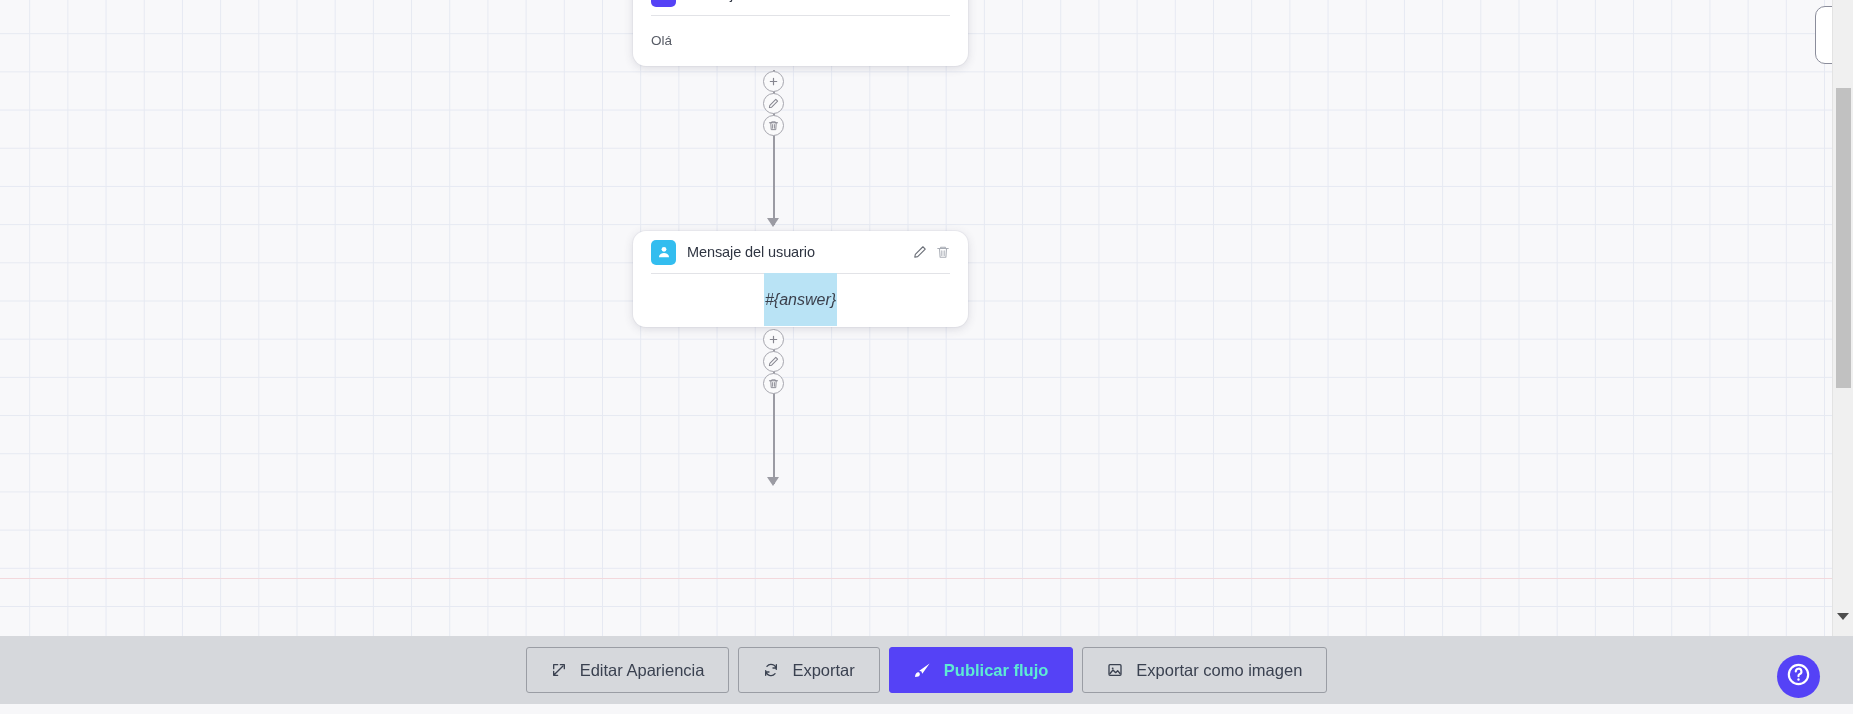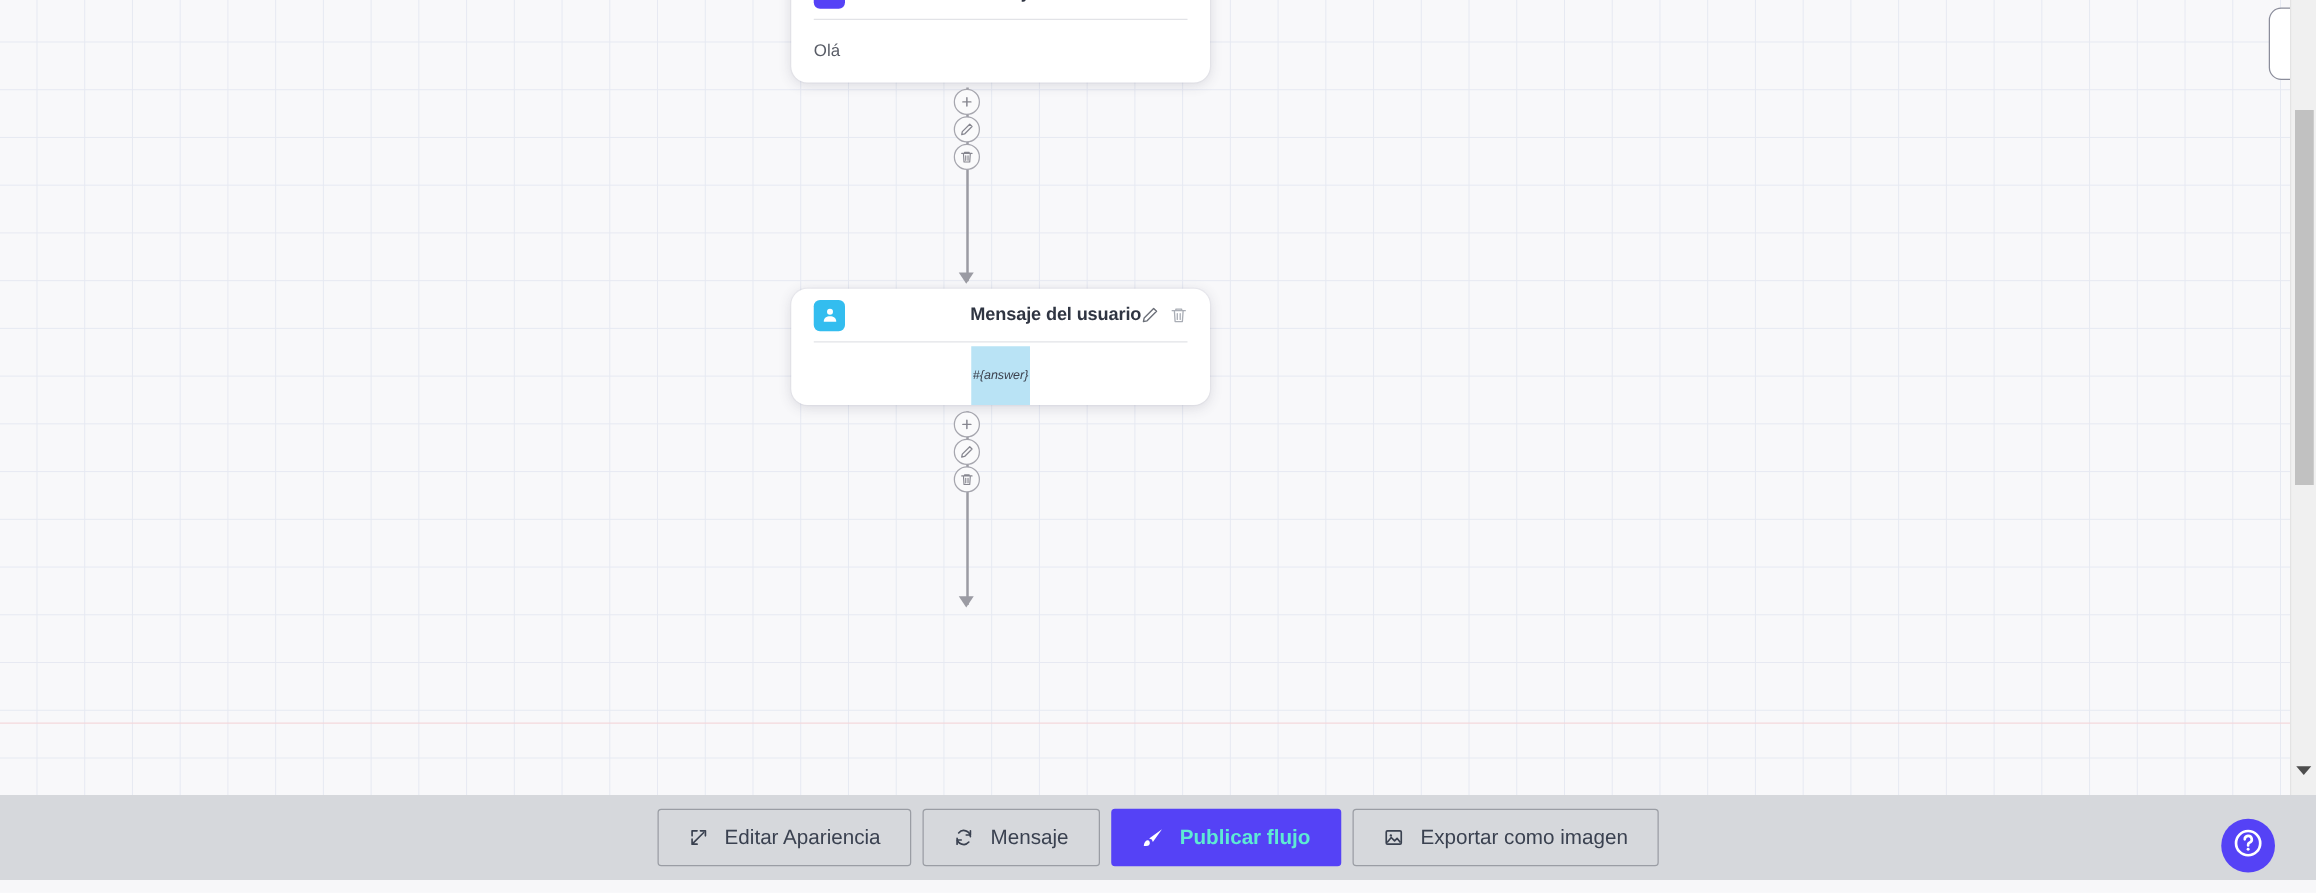--- a/index.html
+++ b/index.html
@@ -62,27 +62,26 @@
   }
   .node-icon {
     width: 25px; height: 25px;
     border-radius: 5px;
     display: flex; align-items: center; justify-content: center;
     flex: 0 0 auto;
   }
   .node-icon svg { display: block; }
   .node-title {
     font-size: 14.5px;
-    font-weight: bold;
+    font-weight: normal;
     color: #2f3542;
     margin-left: 11px;
     white-space: nowrap;
     flex: 1 1 auto;
     letter-spacing: -0.1px;
-    text-align: right;
   }
   .node-actions {
     display: flex;
     align-items: center;
     gap: 9px;
     flex: 0 0 auto;
   }
   .node-actions .act { cursor: pointer; display: flex; }
   .node-divider {
     height: 1px;
@@ -93,21 +92,21 @@
     padding-top: 17px;
     font-size: 13.5px;
     color: #585c66;
     min-height: 22px;
   }
   .node-body.center { text-align: center; }
   .var-chip {
     background: #b9e3f5;
     color: #3a3f4b;
     font-style: italic;
-    font-size: 10px;
+    font-size: 16px;
     padding: 18px 1px;
   }
 
   
   .edge-line {
     position: absolute;
     width: 1.6px;
     background: #9b9ba3;
   }
   .edge-arrow {
@@ -358,21 +357,21 @@
       <span>Editar Apariencia</span>
     </div>
 
     <div class="tb-btn">
       <span class="ico">
         <svg width="16" height="16" viewBox="0 0 24 24" fill="none" stroke="#3a4150" stroke-width="2" stroke-linecap="round" stroke-linejoin="round">
           <path d="M20 11a8 8 0 0 0-14.1-4.5M4 13a8 8 0 0 0 14.1 4.5"></path>
           <path d="M20 4v5h-5M4 20v-5h5"></path>
         </svg>
       </span>
-      <span>Mensaje</span>
+      <span>Exportar</span>
     </div>
 
 
 
     <div class="tb-btn primary">
       <span class="ico">
         <svg width="17" height="17" viewBox="0 0 24 24" fill="#ffffff">
           <path d="M22 2L10.5 13.5l-3-1.2L22 2zM10.5 13.5l1.2 3L22 2 10.5 13.5z"></path>
           <path d="M3.5 15.5c1.8-1.8 4-1 4.6.8.6 1.8-.3 3.6-2 4.2-1.2.4-2.9.5-4.6.5.1-1.8.3-3.6 2-5.5z"></path>
         </svg>

